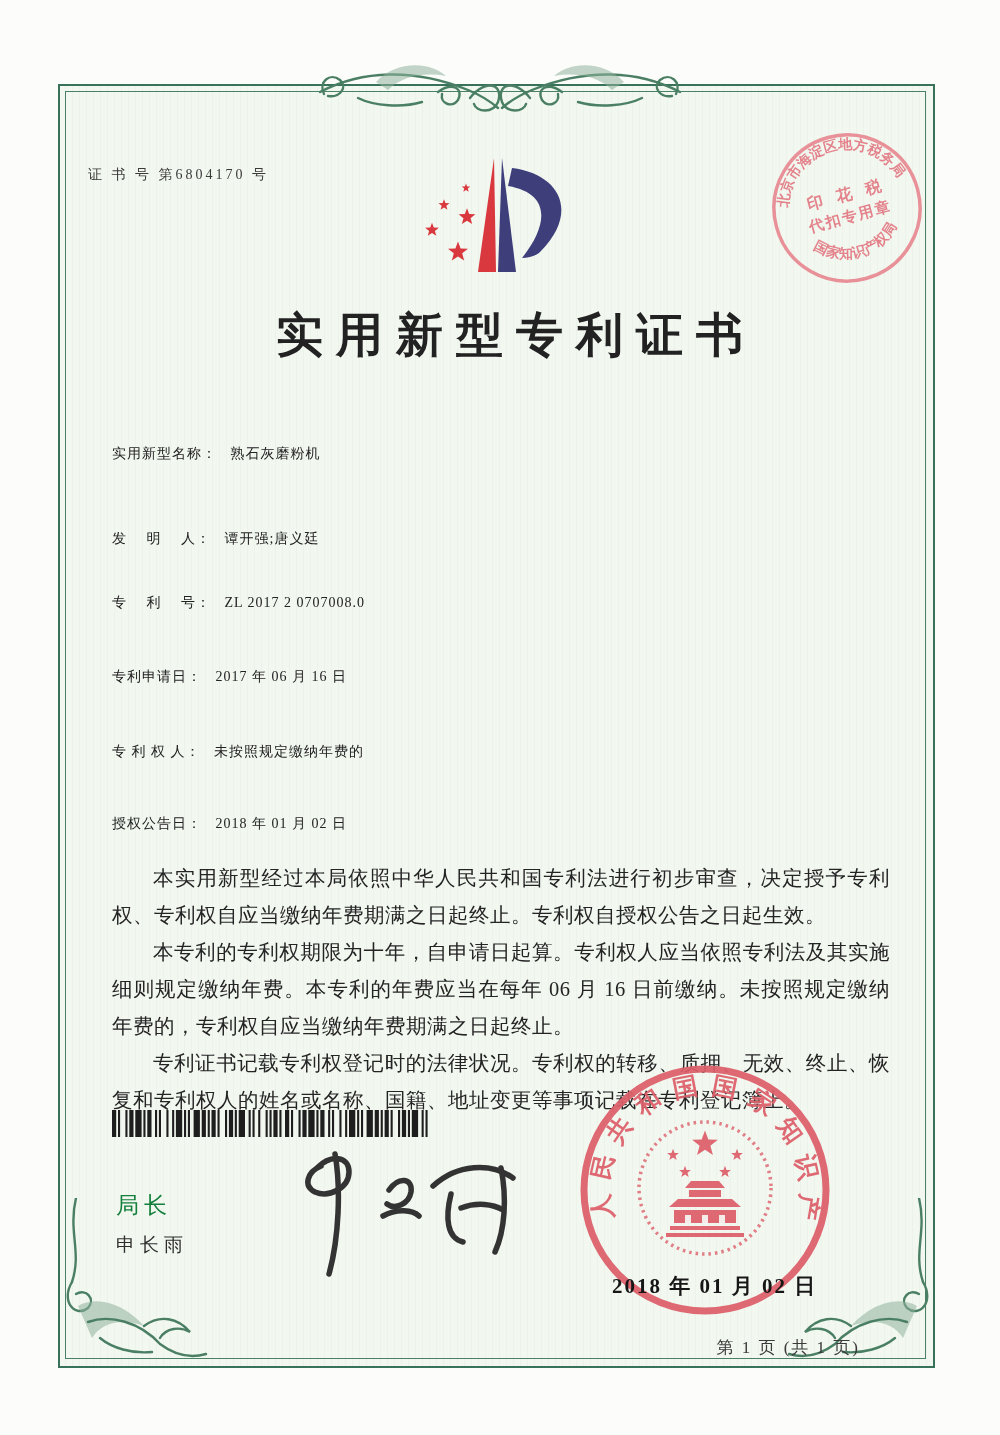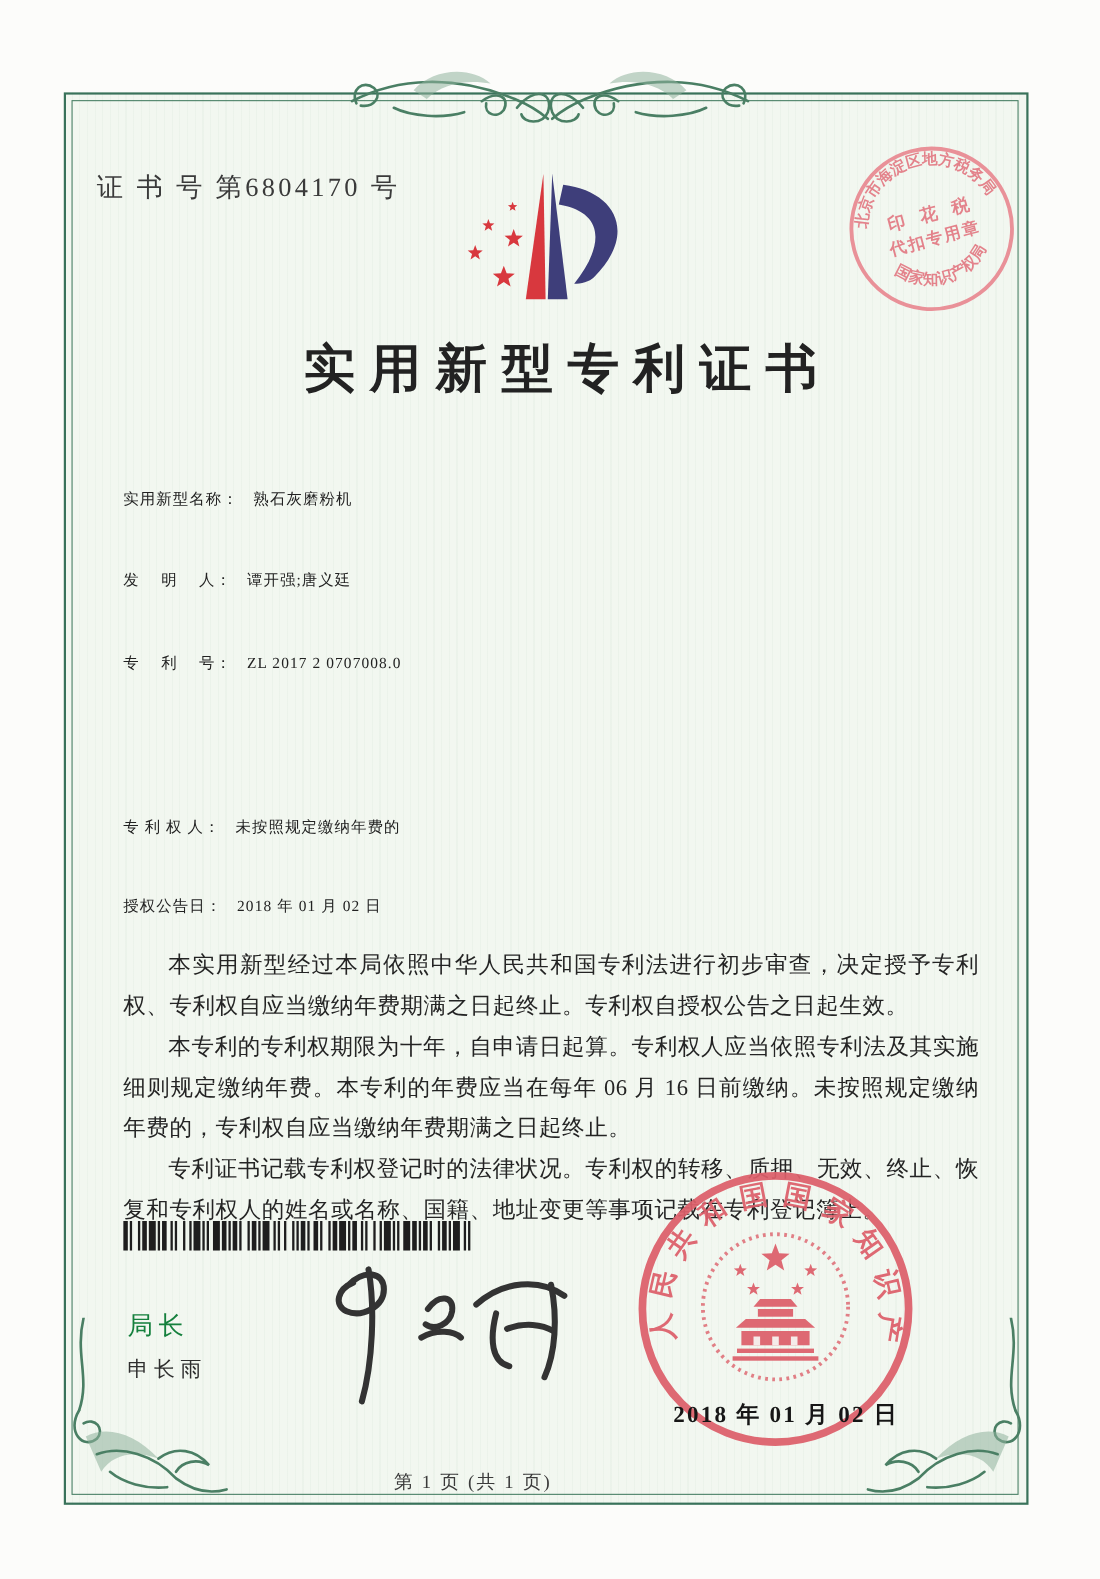--- a/index.html
+++ b/index.html
@@ -5,33 +5,33 @@
   html,body{margin:0;padding:0;background:#e8e8e6;}
   #page{position:relative;width:1000px;height:1435px;margin:0 auto;background:#fcfcfa;
         font-family:"Liberation Serif","DejaVu Serif",serif;color:#2b2b2b;overflow:hidden;}
   
   .frame-bg{position:absolute;left:58px;top:84px;width:877px;height:1284px;
         background:#f2f7f0;
         background-image:repeating-linear-gradient(90deg,rgba(110,160,125,.05) 0 1px,transparent 1px 7px);}
   .frame-outer{position:absolute;left:58px;top:84px;width:873px;height:1280px;border:2px solid #39725a;}
   .frame-inner{position:absolute;left:65px;top:91px;width:859px;height:1266px;border:1px solid #4a8066;}
   .abs{position:absolute;}
-  .cert-no{left:88px;top:154px;font-size:24px;letter-spacing:3px;color:#3a3a3a;}
+  .cert-no{left:88px;top:166px;font-size:14px;letter-spacing:3px;color:#3a3a3a;}
   .title{left:16px;top:304px;width:1000px;text-align:center;font-size:47px;font-weight:bold;
          letter-spacing:13px;color:#222;}
   .field{left:112px;font-size:14px;letter-spacing:1px;color:#222;white-space:nowrap;}
   .field .flabel{display:inline-block;}
   .field .fvalue{margin-left:9px;}
   .paras{left:112px;top:860px;width:778px;font-size:20.5px;line-height:37px;
          text-align:justify;color:#242424;letter-spacing:.5px;}
   .paras p{margin:0;text-indent:2em;}
   .juzhang{left:116px;top:1190px;font-size:23px;letter-spacing:5px;color:#15803d;}
   .shenchangyu{left:116px;top:1232px;font-size:19px;letter-spacing:5px;color:#2e2e2e;}
   .seal-date{left:612px;top:1272px;font-size:21px;letter-spacing:2px;color:#161616;font-weight:bold;}
-  .footer{left:0;top:1336px;width:860px;text-align:center;font-size:17px;letter-spacing:2px;color:#3a3a3a;}
+  .footer{left:0;top:1336px;width:860px;text-align:right;font-size:17px;letter-spacing:2px;color:#3a3a3a;}
   svg{display:block;}
   .seal-svg{opacity:.93;}
   .stamp-svg{opacity:.88;}
 </style>
 </head>
 <body>
 
 <div id="page">
 
   <div class="frame-bg"></div>
@@ -106,27 +106,31 @@
       <text x="88" y="108" text-anchor="middle" font-size="15" font-weight="bold" letter-spacing="2">代扣专用章</text>
     </g>
   </svg>
 
   <div class="abs title">实用新型专利证书</div>
 
   <div class="abs field" style="top:445px;">
     <span class="flabel">实用新型名称：</span>
     <span class="fvalue">熟石灰磨粉机</span>
   </div>
-  <div class="abs field" style="top:519px;">
+  <div class="abs field" style="top:530px;">
     <span class="flabel">发　 明　 人：</span>
     <span class="fvalue">谭开强;唐义廷</span>
   </div>
   <div class="abs field" style="top:594px;">
     <span class="flabel">专　 利　 号：</span>
     <span class="fvalue">ZL 2017 2 0707008.0</span>
+  </div>
+  <div class="abs field" style="top:668px;">
+    <span class="flabel">专利申请日：</span>
+    <span class="fvalue">2017 年 06 月 16 日</span>
   </div>
   <div class="abs field" style="top:743px;">
     <span class="flabel">专 利 权 人：</span>
     <span class="fvalue">未按照规定缴纳年费的</span>
   </div>
   <div class="abs field" style="top:815px;">
     <span class="flabel">授权公告日：</span>
     <span class="fvalue">2018 年 01 月 02 日</span>
   </div>
 

